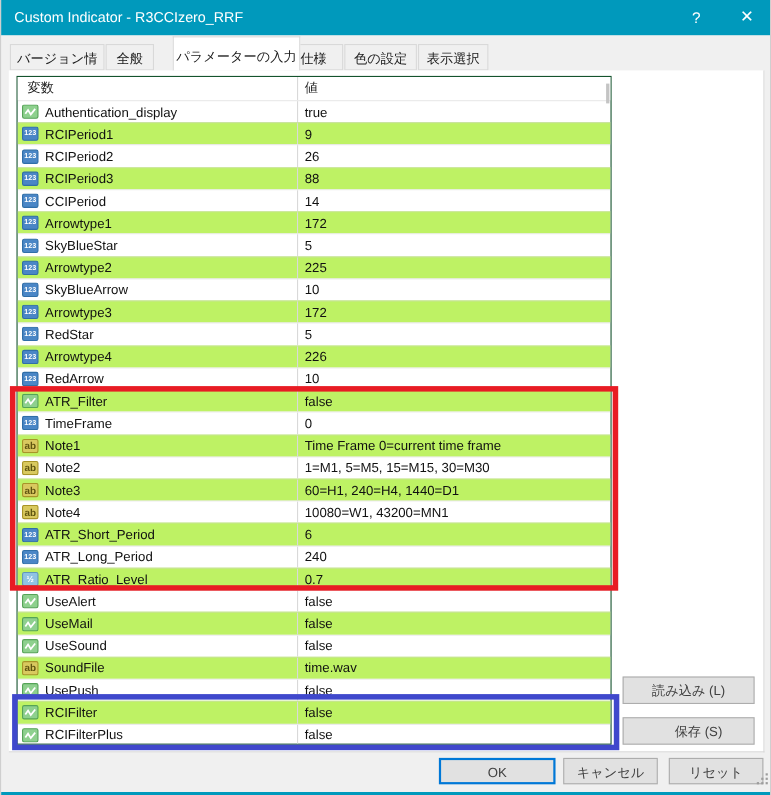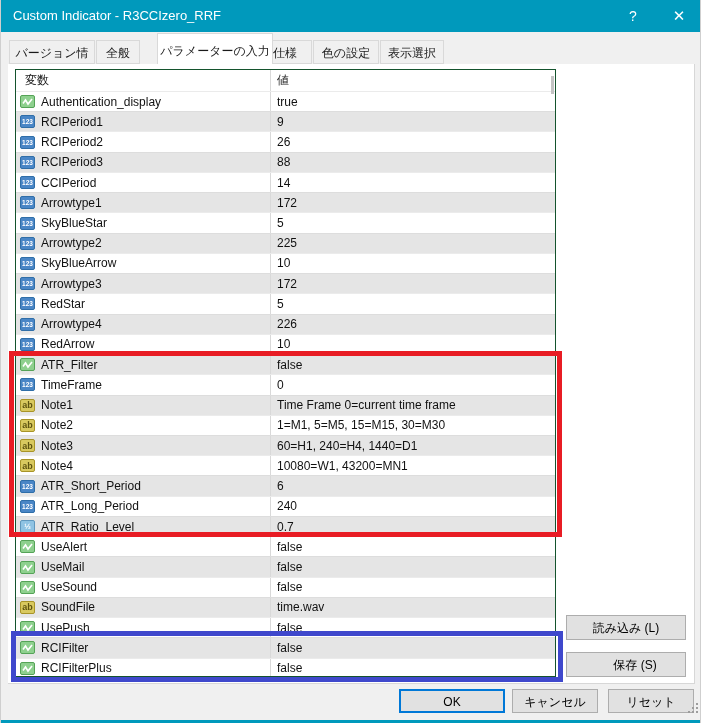--- a/index.html
+++ b/index.html
@@ -20,37 +20,37 @@
   .page{position:absolute;left:7px;top:64px;width:687px;height:620px;background:#fff;
         border-right:1px solid #d7d7d7;border-bottom:1px solid #d7d7d7;box-sizing:border-box;}
   
   .ptable{position:absolute;left:14px;top:69px;width:541px;height:608px;background:#fff;
           border:1px solid #14532d;box-sizing:border-box;overflow:hidden;}
   .phead{display:flex;height:21px;line-height:21px;font-size:12px;color:#1a1a1a;background:#fff;}
   .phead .c1{width:254px;padding-left:9px;box-sizing:border-box;}
   .phead .c2{flex:1;padding-left:6px;border-left:1px solid #d9d9d9;box-sizing:border-box;}
   .prow{display:flex;height:20.24px;font-size:12px;color:#111;align-items:center;box-sizing:border-box;
         border-top:1px solid rgba(210,210,210,.45);}
-  .prow.alt{background:#e5e5e5;justify-content:space-between;}
+  .prow.alt{background:#bef264;justify-content:space-between;}
   .prow .c1{width:254px;display:flex;align-items:center;padding-left:4px;box-sizing:border-box;overflow:hidden;}
   .prow .c2{flex:1;align-self:stretch;display:flex;align-items:center;padding-left:6px;border-left:1px solid #d9d9d9;box-sizing:border-box;overflow:hidden;white-space:nowrap;}
   .picon{width:15px;height:13px;border-radius:2px;margin-right:6px;flex:0 0 15px;display:flex;align-items:center;justify-content:center;
          font-weight:bold;box-sizing:border-box;}
   .picon.bool{background:#8ed08e;border:1px solid #55a357;}
   .picon.int{background:#4a86c6;border:1px solid #2f6ea8;color:#fff;font-size:6.5px;letter-spacing:0;}
   .picon.string{background:#d9c95f;border:1px solid #a89428;color:#5f5410;font-size:9px;}
   .picon.double{background:#8fc3e3;border:1px solid #5f97bd;color:#fff;font-size:8px;}
   .scrollthumb{position:absolute;left:535px;top:6px;width:3px;height:18px;background:#c4c4c4;}
   
   .anno{position:absolute;box-sizing:border-box;background:transparent;pointer-events:none;z-index:5;}
   .anno.red{left:8px;top:351px;width:553px;height:186px;border:5px solid #e81c24;}
   .anno.blue{left:10px;top:631px;width:552px;height:51px;border:5px solid #3f48cc;}
   
   .btn{position:absolute;background:#e1e1e1;border:1px solid #adadad;box-sizing:border-box;
-       font-size:12px;color:#000000;text-align:center;cursor:default;font-family:inherit;}
+       font-size:12px;color:#404040;text-align:center;cursor:default;font-family:inherit;}
   .btn-load{left:565px;top:615px;width:120px;height:25px;line-height:23px;}
   .btn-save{left:565px;top:652px;width:120px;height:25px;line-height:23px;padding-left:24px;}
   
   .btn-ok{left:398px;top:689px;width:106px;height:24px;line-height:20px;border:2px solid #0078d7;}
   .btn-cancel{left:511px;top:689px;width:86px;height:24px;line-height:22px;}
   .btn-reset{left:607px;top:689px;width:86px;height:24px;line-height:22px;}
   .grip{position:absolute;left:687px;top:703px;width:11px;height:11px;}
   .grip i{position:absolute;width:2px;height:2px;background:#9d9d9d;}
   .grip i:nth-child(1){left:8px;top:8px;}
   .grip i:nth-child(2){left:8px;top:4px;}

